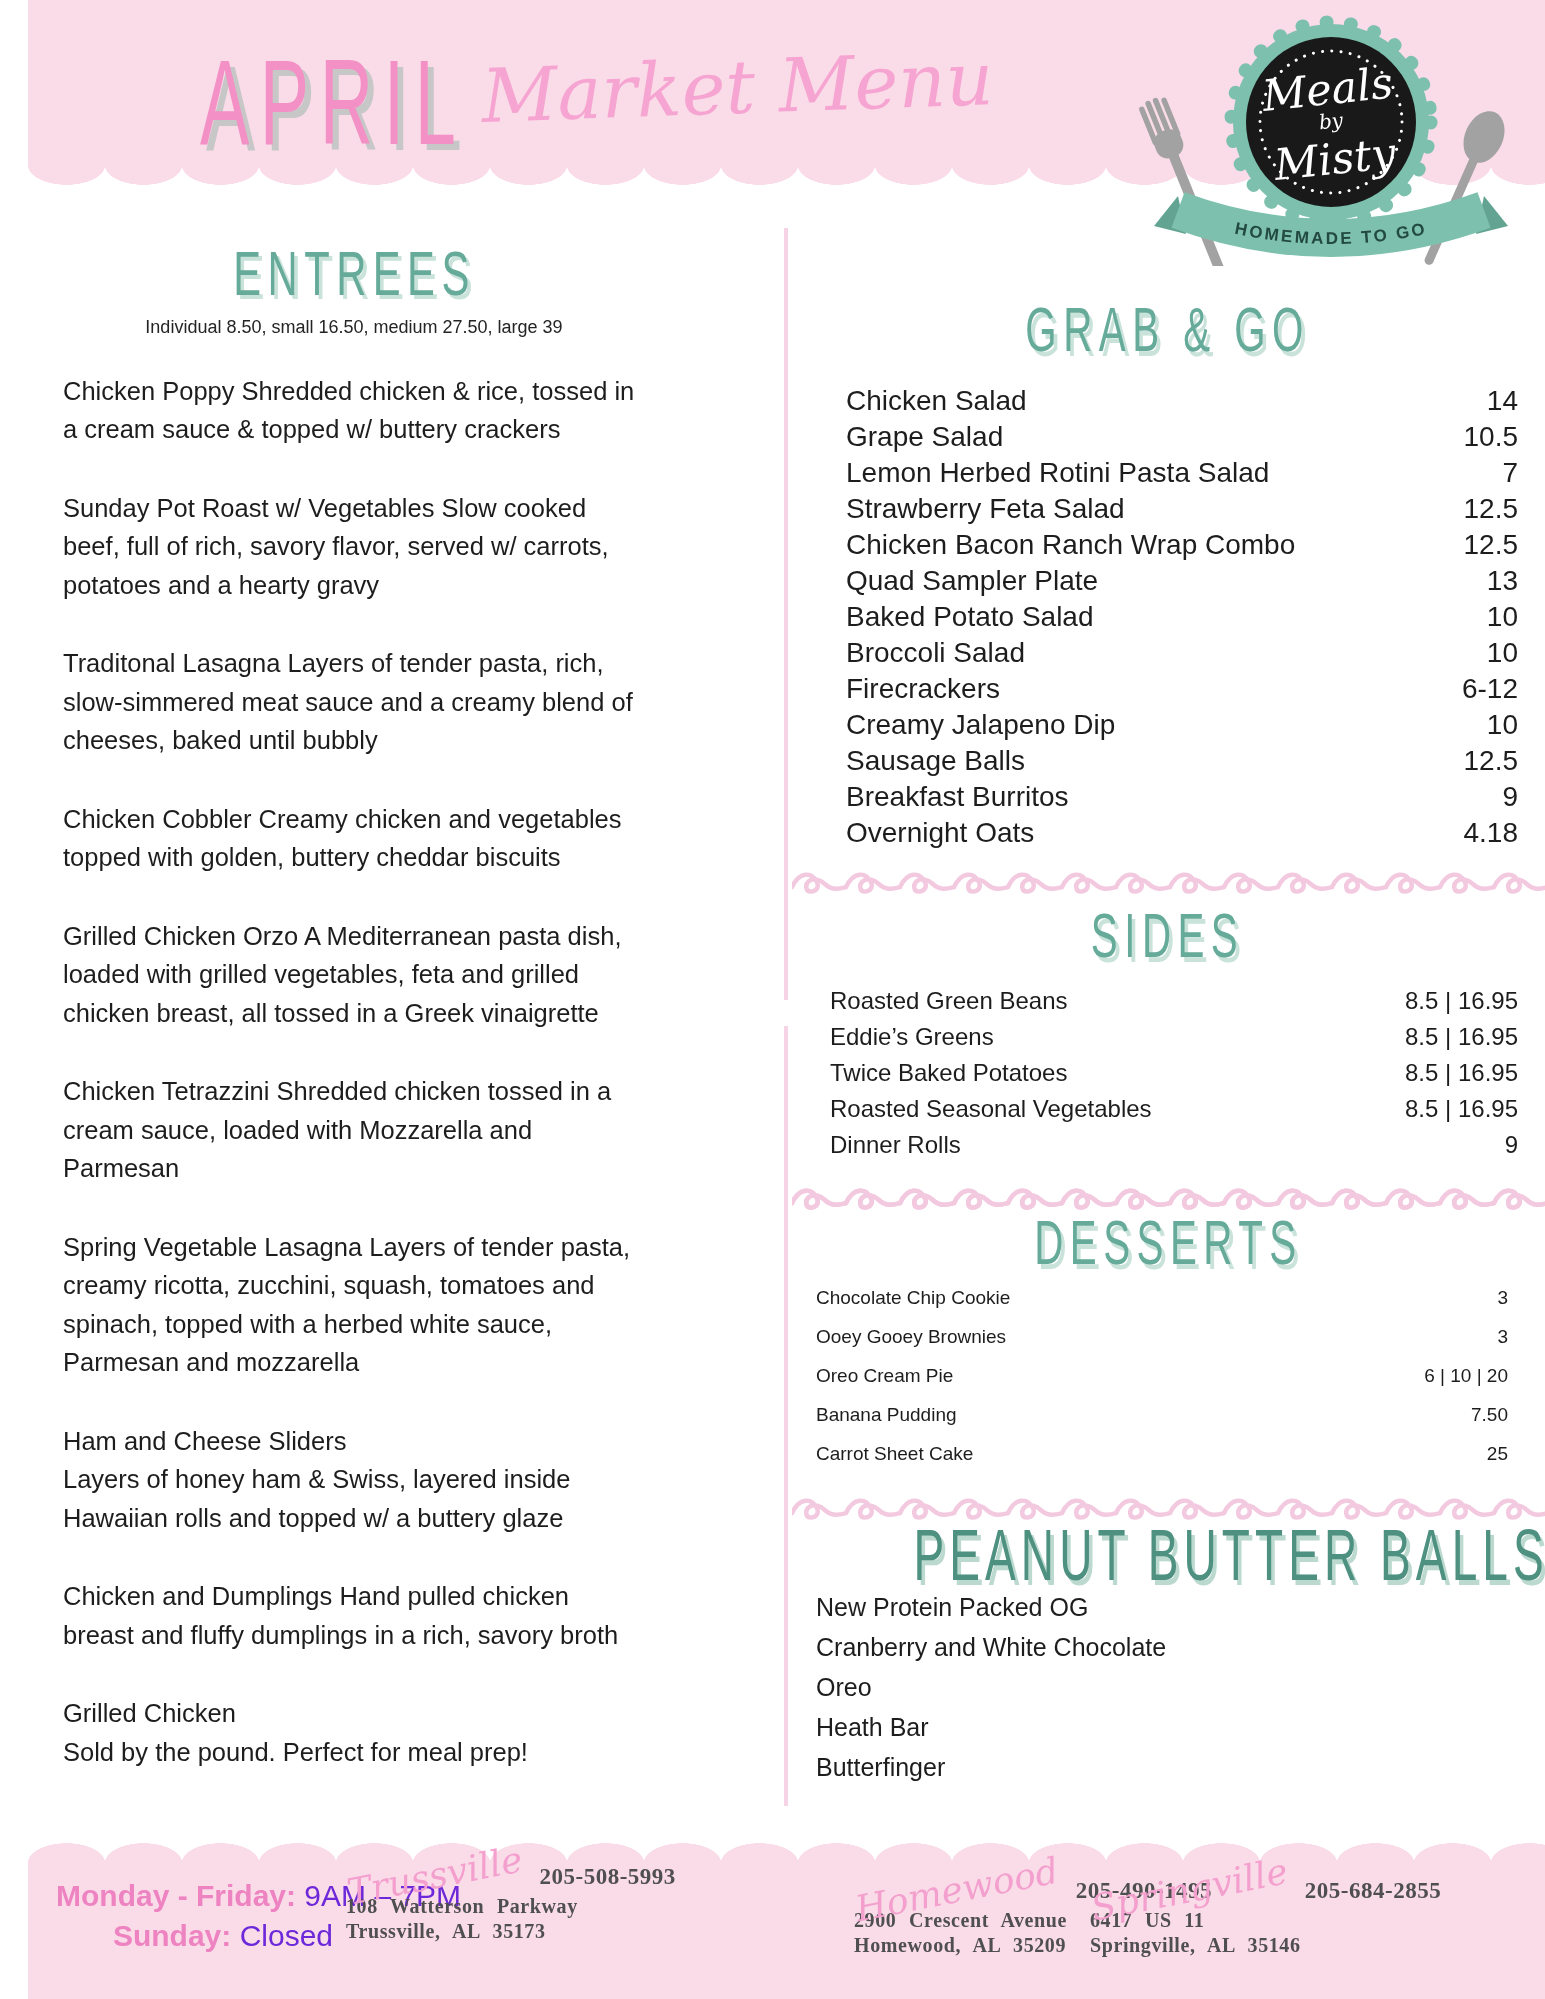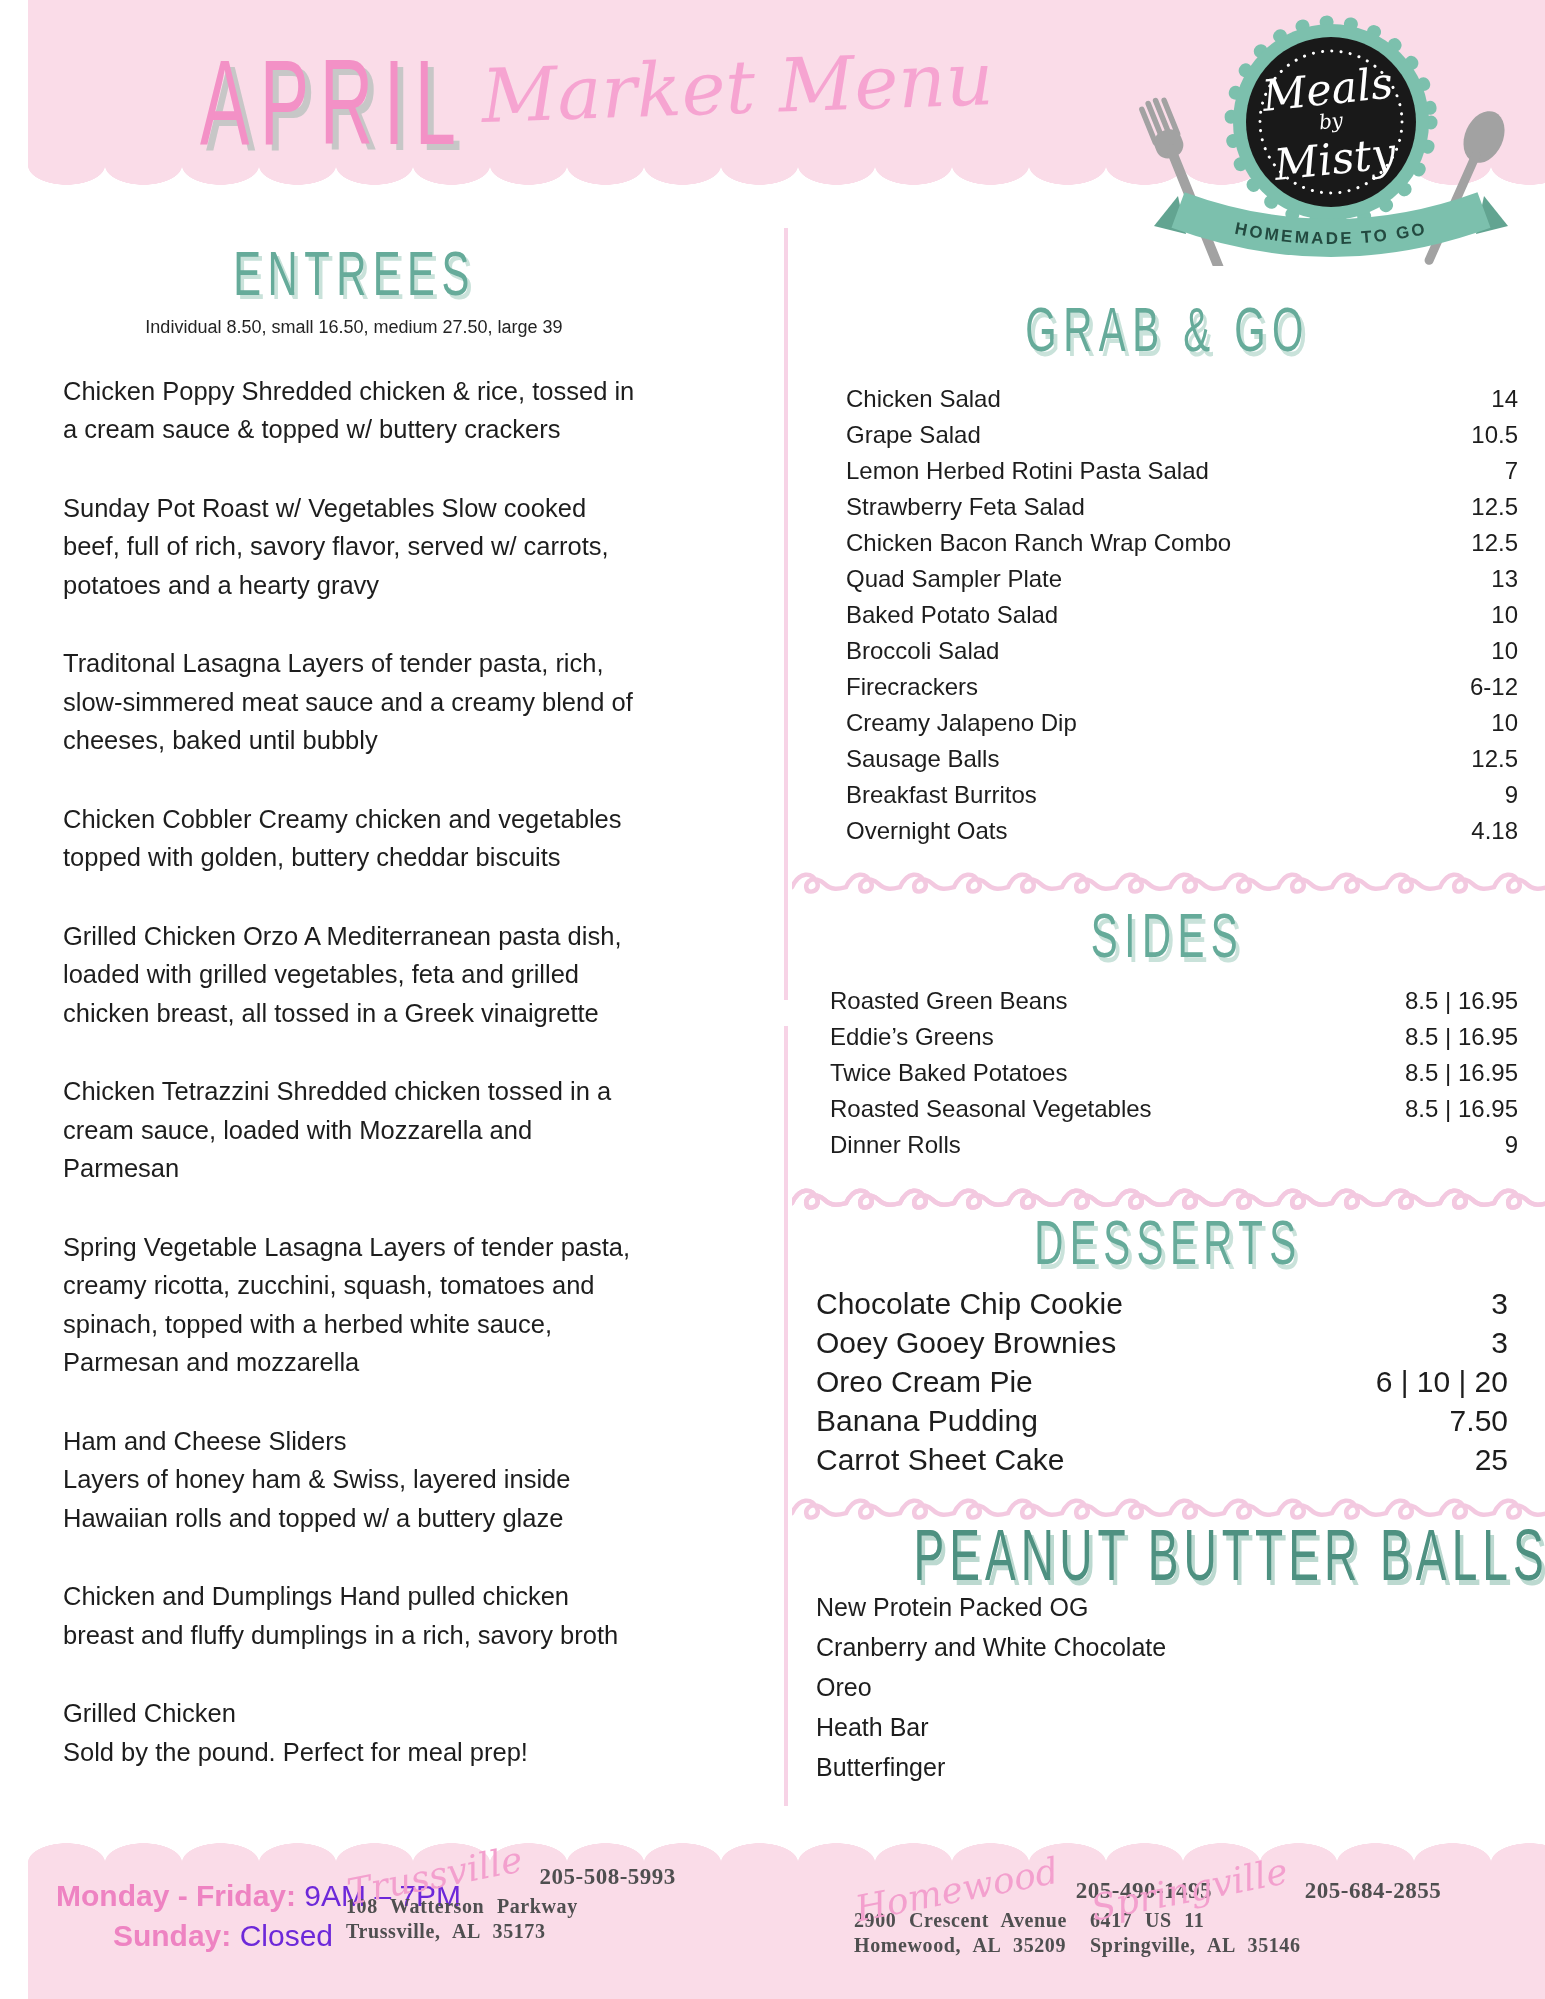--- a/index.html
+++ b/index.html
@@ -40,25 +40,25 @@
   
   .right-head{position:absolute;left:762px;width:756px;text-align:center;line-height:1;white-space:nowrap;}
   .right-head .hd{display:inline-block;font-size:56px;letter-spacing:9px;color:#66ab9a;
         text-shadow:5px 4px 0 #c9e2da;transform:scale(0.72,1.12);}
   .right-head.big .hd{font-size:64px;letter-spacing:7px;color:#4e9181;text-shadow:5px 5px 0 #bcd9d0;}
   #grab-head{top:302px;} #sides-head{top:908px;} #desserts-head{top:1215px;} #pbb-head{top:1523px;}
 
   
   .prow{display:flex;justify-content:space-between;align-items:baseline;}
   .grab-list{position:absolute;left:818px;top:385px;width:672px;}
-  .grab-list .prow{height:36px;font-size:24px;}
+  .grab-list .prow{height:36px;font-size:28px;}
   .sides-list{position:absolute;left:802px;top:987px;width:688px;}
   .sides-list .prow{height:36px;font-size:24px;gap:12px;}
   .desserts-list{position:absolute;left:788px;top:1287px;width:692px;}
-  .desserts-list .prow{height:39px;font-size:30px;}
+  .desserts-list .prow{height:39px;font-size:19px;}
   .pbb-list{position:absolute;left:788px;top:1593px;width:700px;}
   .pbb-list .pbb-item{height:40px;font-size:25px;}
   .pname,.pprice{white-space:nowrap;}
 
   .squiggle{position:absolute;left:764px;width:756px;height:30px;}
   #squiggle-1{top:866px;} #squiggle-2{top:1182px;} #squiggle-3{top:1492px;}
 
   
   .footer-band{position:absolute;left:0;top:1863px;width:100%;height:136px;background:#fadce8;}
   .footer-band::before{content:"";position:absolute;left:0;bottom:100%;width:100%;height:20px;

